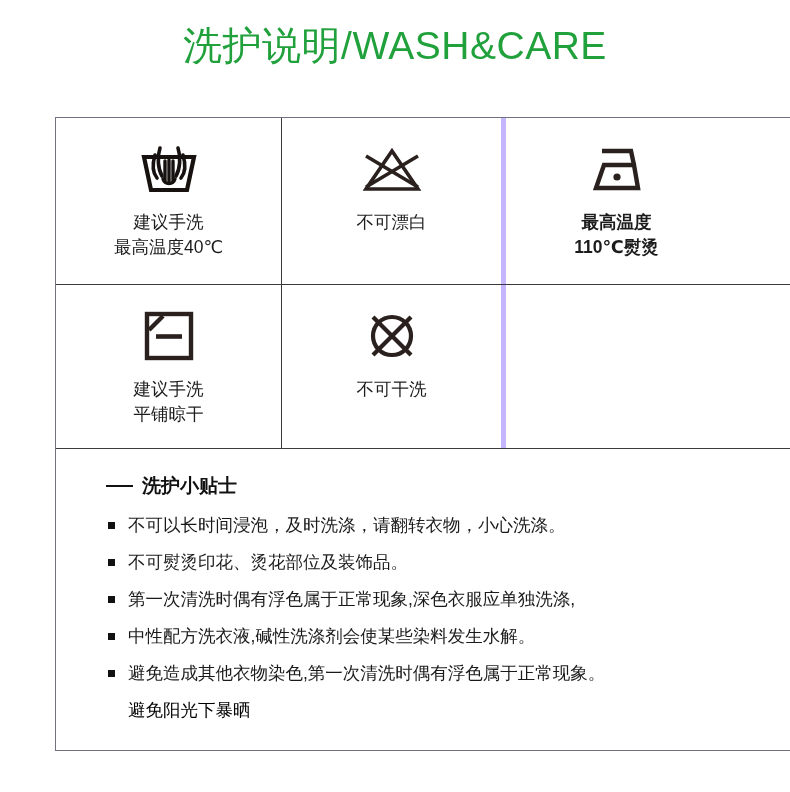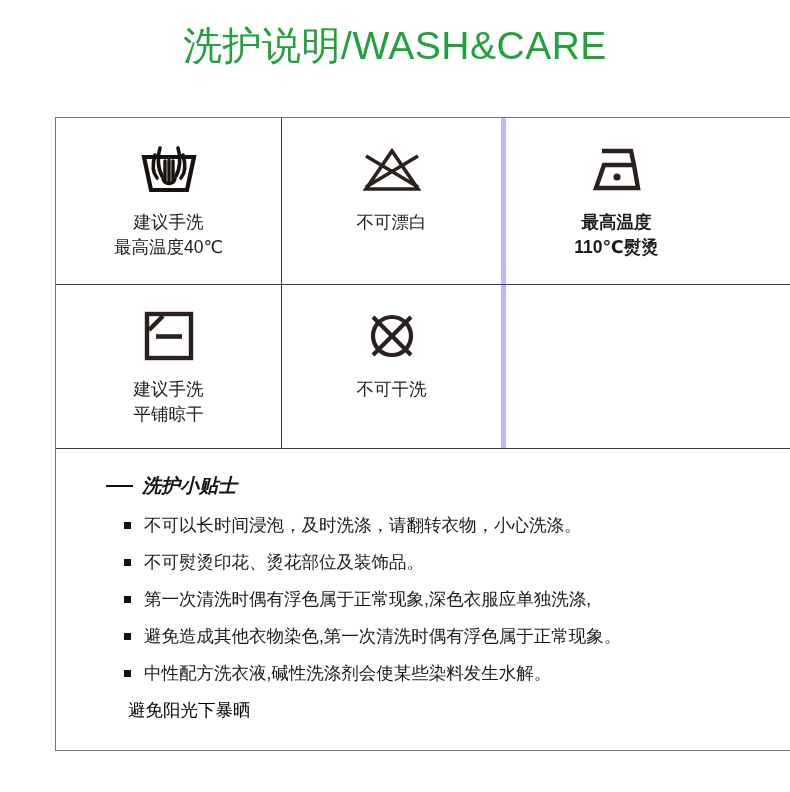--- a/index.html
+++ b/index.html
@@ -94,32 +94,31 @@
     border-top: 1px solid #3a3a3a;
     padding: 24px 30px 0 50px;
   }
   .tips-head {
     display: flex;
     align-items: center;
     font-size: 19px;
     font-weight: bold;
     color: #111111;
     margin-bottom: 16px;
-    font-style: italic;
   }
   .tips-dash {
     display: inline-block;
     width: 27px;
     height: 2.5px;
     background: #111111;
     margin-right: 9px;
   }
   .tips-list {
     list-style: none;
-    margin: 16px;
+    margin: 0;
     padding: 0;
   }
   .tips-list li {
     position: relative;
     padding-left: 22px;
     font-size: 17.5px;
     line-height: 21px;
     margin-bottom: 16px;
     color: #1a1a1a;
     white-space: nowrap;
@@ -249,24 +248,24 @@
         <li>
           <span class="bullet"></span>
           <span>不可熨烫印花、烫花部位及装饰品。</span>
         </li>
         <li>
           <span class="bullet"></span>
           <span>第一次清洗时偶有浮色属于正常现象,深色衣服应单独洗涤,</span>
         </li>
         <li>
           <span class="bullet"></span>
+          <span>中性配方洗衣液,碱性洗涤剂会使某些染料发生水解。</span>
+        </li>
+        <li>
+          <span class="bullet"></span>
           <span>避免造成其他衣物染色,第一次清洗时偶有浮色属于正常现象。</span>
-        </li>
-        <li>
-          <span class="bullet"></span>
-          <span>中性配方洗衣液,碱性洗涤剂会使某些染料发生水解。</span>
         </li>
       </ul>
       <div class="tips-tail">避免阳光下暴晒</div>
     </div>
 
   </div>
 </div>
 
 </body></html>

